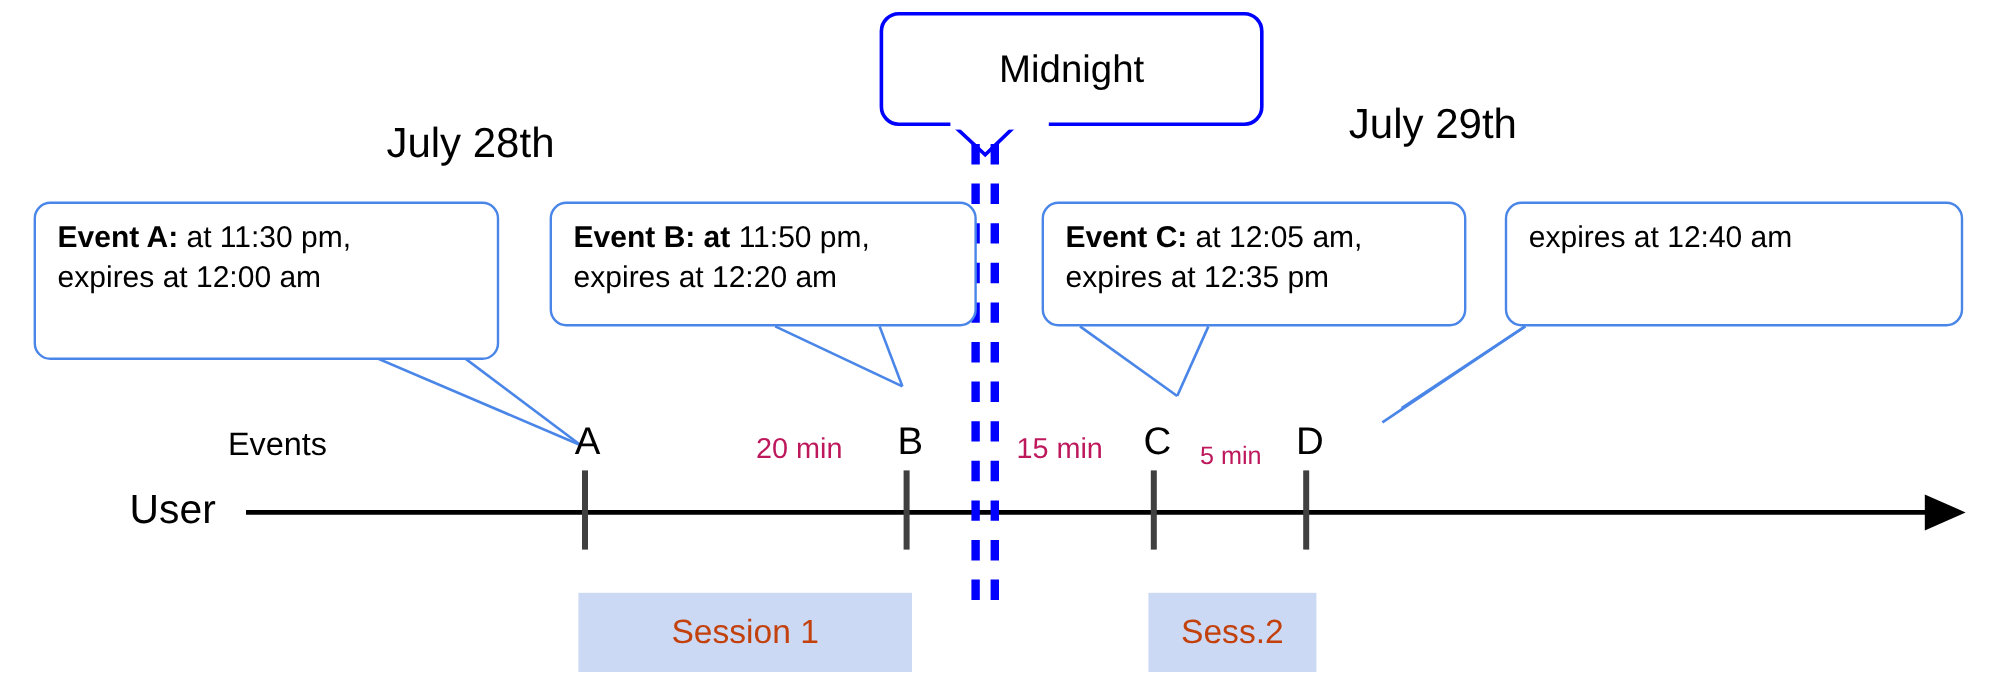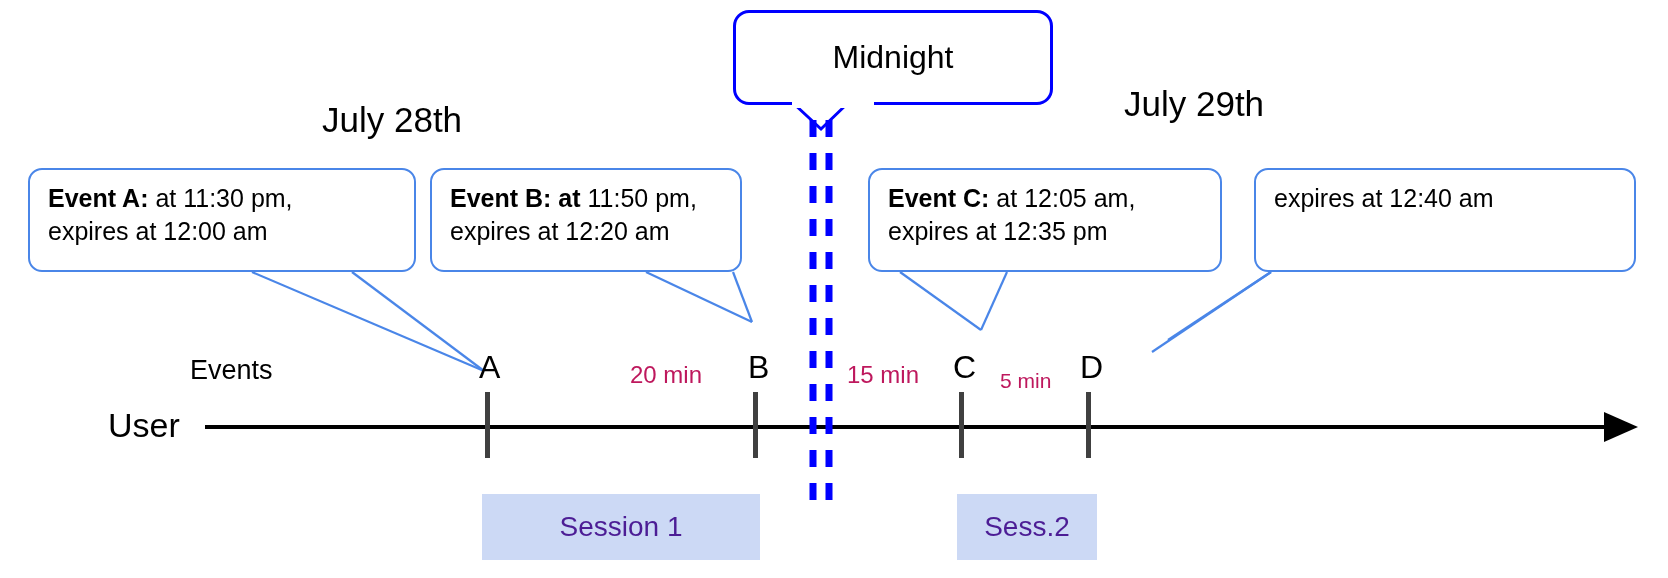--- a/index.html
+++ b/index.html
@@ -116,21 +116,21 @@
   }
 
   
   .session-box {
     position: absolute;
     background: #ccd9f5;
     display: flex;
     align-items: center;
     justify-content: center;
     font-size: 28px;
-    color: #4c1d95;
+    color: #c2410c;
     white-space: nowrap;
   }
 </style>
 </head>
 <body>
 
 <div id="stage">
 
   <svg id="vectors" viewBox="0 0 1668 578">
 
@@ -170,26 +170,26 @@
   </svg>
 
   <div class="midnight-box">
     <span>Midnight</span>
   </div>
   <div class="midnight-mask"></div>
 
   <div class="date-label" style="left:322px; top:100px;">July 28th</div>
   <div class="date-label" style="left:1100px; top:84px;margin-left:24px;">July 29th</div>
 
-  <div class="callout" style="left:28px; top:168px; width:388px; height:104px;">
+  <div class="callout" style="left:28px; top:168px; width:388px; height:132px;">
     <div><b>Event A:</b><span> at 11:30 pm,</span></div>
     <div>expires at 12:00 am</div>
   </div>
 
-  <div class="callout" style="left:430px; top:168px; width:312px; height:104px;">
+  <div class="callout" style="left:458px; top:168px; width:356px; height:104px;">
     <div><b>Event B: at</b><span> 11:50 pm,</span></div>
     <div>expires at 12:20 am</div>
   </div>
 
   <div class="callout" style="left:868px; top:168px; width:354px; height:104px;">
     <div><b>Event C:</b><span> at 12:05 am,</span></div>
     <div>expires at 12:35 pm</div>
   </div>
 
   <div class="callout" style="left:1254px; top:168px; width:382px; height:104px;">

